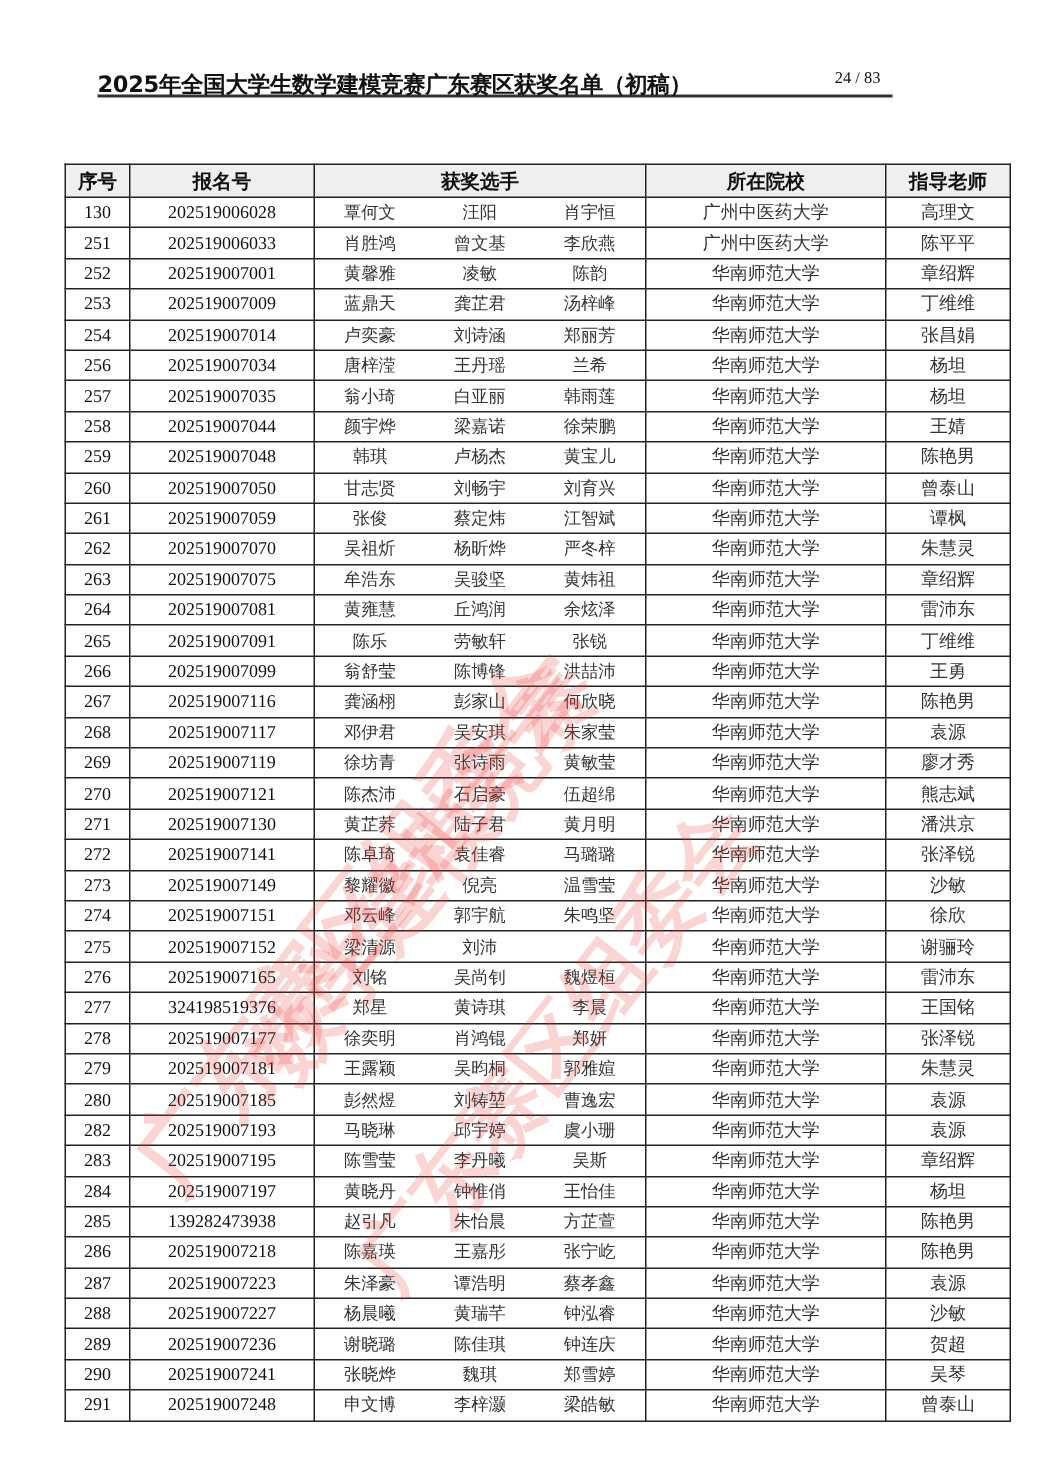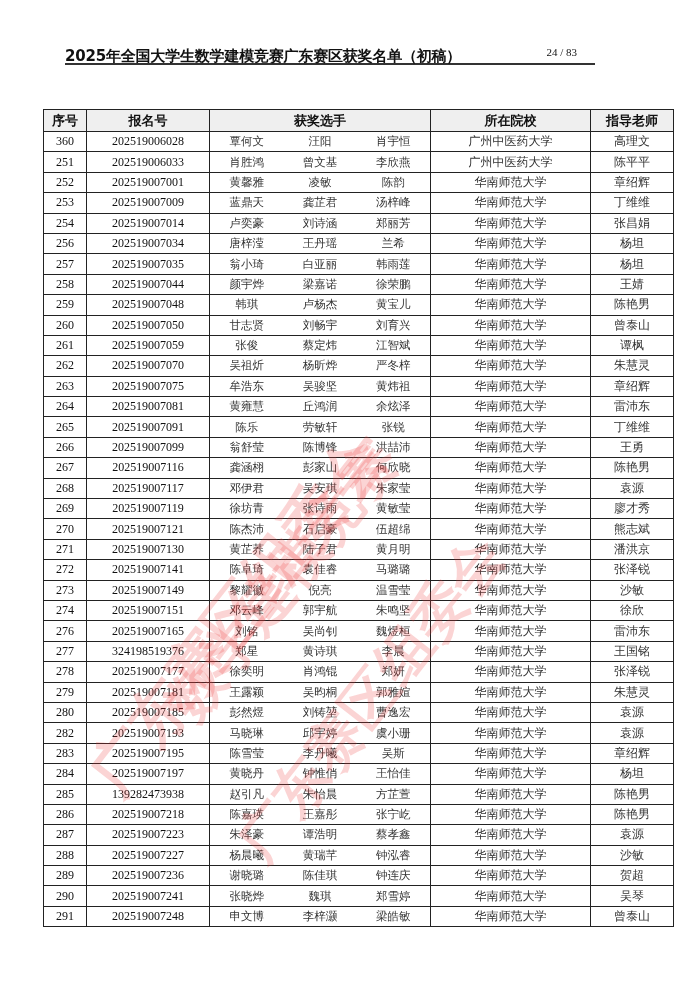--- a/index.html
+++ b/index.html
@@ -2,21 +2,21 @@
 <html><head>
 <meta charset="utf-8">
 <style>
   html, body { margin: 0; padding: 0; background: #ffffff; }
   body { width: 700px; height: 989px; position: relative; overflow: hidden;
          font-family: "DejaVu Serif", "Liberation Serif", serif; color: #111; }
   .page-header { position: absolute; left: 65px; top: 44px; width: 530px; height: 19px;
                  border-bottom: 2px solid #333; }
   .page-title { position: absolute; left: 0; right: 0; top: 3px; text-align: left;
                 font-family: "DejaVu Sans", sans-serif; font-weight: bold; font-size: 15px; letter-spacing: -0.2px; }
-  .page-num { position: absolute; right: 18px; top: 2px; font-family: "Liberation Serif", serif; font-size: 11px; }
+  .page-num { position: absolute; right: 8px; top: 2px; font-family: "Liberation Serif", serif; font-size: 11px; }
   table.awards { position: absolute; left: 43px; top: 85px; width: 630px; border-collapse: collapse;
                  table-layout: fixed; margin-top: 24px; }
   table.awards th, table.awards td { border: 1px solid #222; padding: 0; text-align: center;
                  vertical-align: middle; white-space: nowrap; overflow: hidden; }
   table.awards th { height: 21px; background: #efefef; font-family: "DejaVu Sans", sans-serif;
                     font-weight: bold; font-size: 13px; }
   table.awards td { height: 19.4px; font-size: 12px; }
   td.num, td.reg { font-family: "Liberation Serif", serif; font-size: 13px; }
   td.names { padding: 0 4px; }
   .name-row { display: flex; }
@@ -46,21 +46,21 @@
     <tr>
       <th>序号</th>
       <th>报名号</th>
       <th>获奖选手</th>
       <th>所在院校</th>
       <th>指导老师</th>
     </tr>
   </thead>
   <tbody id="rows">
       <tr>
-        <td class="num">360</td>
+        <td class="num">130</td>
         <td class="reg">202519006028</td>
         <td class="names">
           <div class="name-row">
             <span>覃何文</span>
             <span>汪阳</span>
             <span>肖宇恒</span>
           </div>
         </td>
         <td class="school">广州中医药大学</td>
         <td class="adv">高理文</td>
@@ -356,20 +356,33 @@
         <td class="reg">202519007151</td>
         <td class="names">
           <div class="name-row">
             <span>邓云峰</span>
             <span>郭宇航</span>
             <span>朱鸣坚</span>
           </div>
         </td>
         <td class="school">华南师范大学</td>
         <td class="adv">徐欣</td>
+      </tr>
+      <tr>
+        <td class="num">275</td>
+        <td class="reg">202519007152</td>
+        <td class="names">
+          <div class="name-row">
+            <span>梁清源</span>
+            <span>刘沛</span>
+            <span></span>
+          </div>
+        </td>
+        <td class="school">华南师范大学</td>
+        <td class="adv">谢骊玲</td>
       </tr>
       <tr>
         <td class="num">276</td>
         <td class="reg">202519007165</td>
         <td class="names">
           <div class="name-row">
             <span>刘铭</span>
             <span>吴尚钊</span>
             <span>魏煜桓</span>
           </div>

